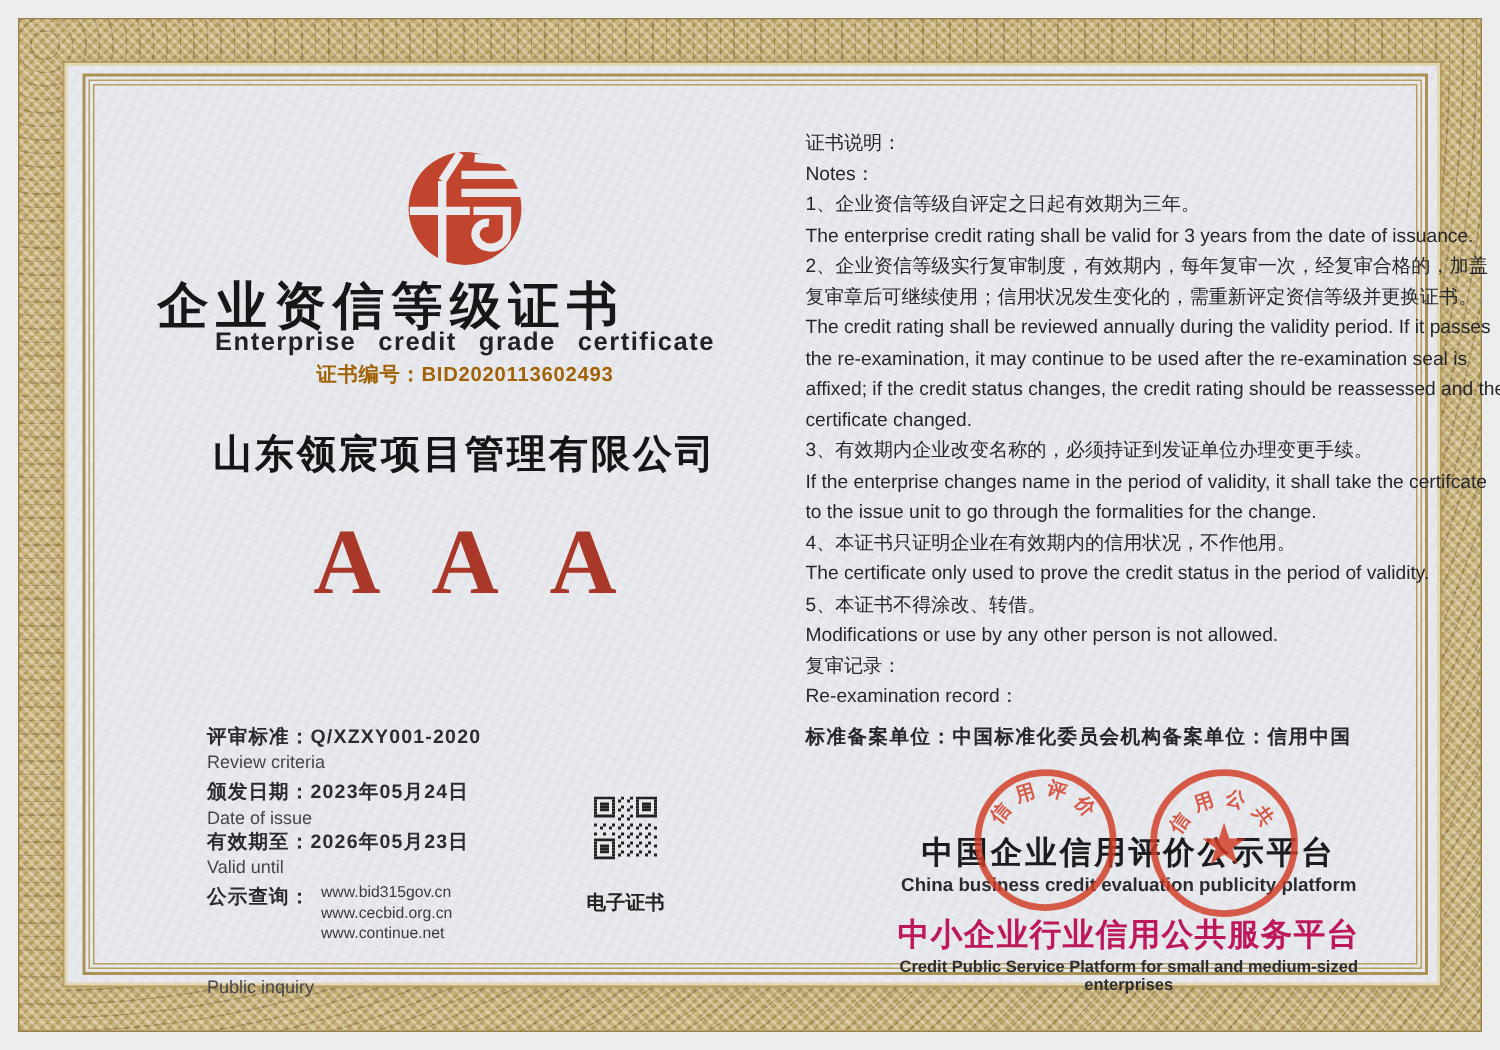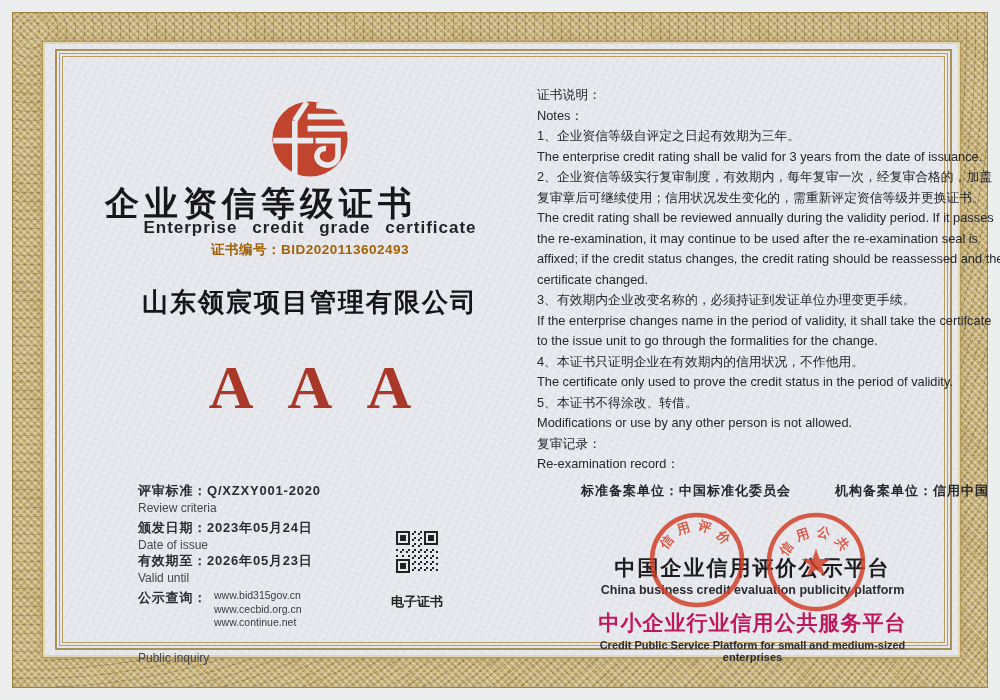--- a/index.html
+++ b/index.html
@@ -25,38 +25,38 @@
 
   .abs{position:absolute;}
 
   
   .logo{left:270px;top:99px;width:80px;height:80px;}
   .title-zh{left:105px;top:181px;width:410px;text-align:left;font-size:34px;font-weight:bold;letter-spacing:5px;color:#17171a;}
   .title-en{left:105px;top:218px;width:410px;text-align:center;font-size:17px;font-weight:bold;letter-spacing:1px;word-spacing:9px;color:#232326;}
   .cert-no{left:105px;top:241px;width:410px;text-align:center;font-size:13.5px;font-weight:bold;letter-spacing:.5px;color:#a16207;}
   .company{left:95px;top:285px;width:430px;text-align:center;font-size:26px;font-weight:bold;letter-spacing:2px;color:#151518;}
   .stmt-zh{left:108px;top:315px;width:388px;font-size:15.5px;line-height:20px;font-weight:600;letter-spacing:1.5px;text-align:justify;text-align-last:justify;color:#232327;}
-  .grade{left:105px;top:352px;width:410px;text-align:center;font-family:"Liberation Serif",serif;font-size:62px;font-weight:bold;letter-spacing:34px;text-indent:34px;color:#a93829;}
+  .grade{left:105px;top:340px;width:410px;text-align:center;font-family:"Liberation Serif",serif;font-size:62px;font-weight:bold;letter-spacing:34px;text-indent:34px;color:#a93829;}
   .stmt-en{left:133px;top:436px;width:364px;font-family:"Liberation Serif",serif;font-size:12.8px;line-height:16.5px;font-weight:bold;color:#242428;}
 
   .meta{left:138px;top:482px;width:300px;}
   .meta-row{position:absolute;left:0;}
   .meta-zh{font-size:13px;font-weight:bold;letter-spacing:.8px;color:#2b2b30;white-space:nowrap;}
   .meta-en{font-size:12px;color:#45454c;margin-top:1px;}
   .url-stack{position:absolute;left:76px;top:0;}
   .url-line{font-size:10.5px;color:#3a3a40;line-height:13.5px;}
 
   .qr{left:396px;top:531px;width:42px;height:42px;}
   .qr-label{left:381px;top:593px;width:72px;text-align:center;font-size:13px;font-weight:bold;color:#222;}
 
   
   .notes{left:537px;top:85px;width:380px;}
   .note-line{font-size:12.8px;line-height:20.5px;font-weight:500;color:#26262b;white-space:nowrap;overflow:visible;}
   .filing{left:537px;top:482px;width:345px;display:flex;justify-content:space-between;}
-  .filing span{font-size:13px;font-weight:bold;letter-spacing:1px;color:#26262b;white-space:nowrap;margin-left:44px;}
+  .filing span{font-size:13px;font-weight:bold;letter-spacing:1px;color:#26262b;white-space:nowrap;}
   .platform{left:585px;top:554px;width:335px;text-align:center;}
   .plat-zh1{font-size:21px;font-weight:bold;letter-spacing:2px;color:#1c1c1f;}
   .plat-en1{font-size:12.5px;font-weight:bold;color:#2c2c30;margin-top:1px;}
   .plat-zh2{font-size:21px;font-weight:bold;letter-spacing:1px;color:#be185d;margin-top:12px;}
   .plat-en2{font-size:11px;font-weight:bold;color:#2c2c30;margin-top:2px;}
   .stamps{left:628px;top:494px;width:265px;height:145px;pointer-events:none;}
 </style>
 </head>
 <body>
 

